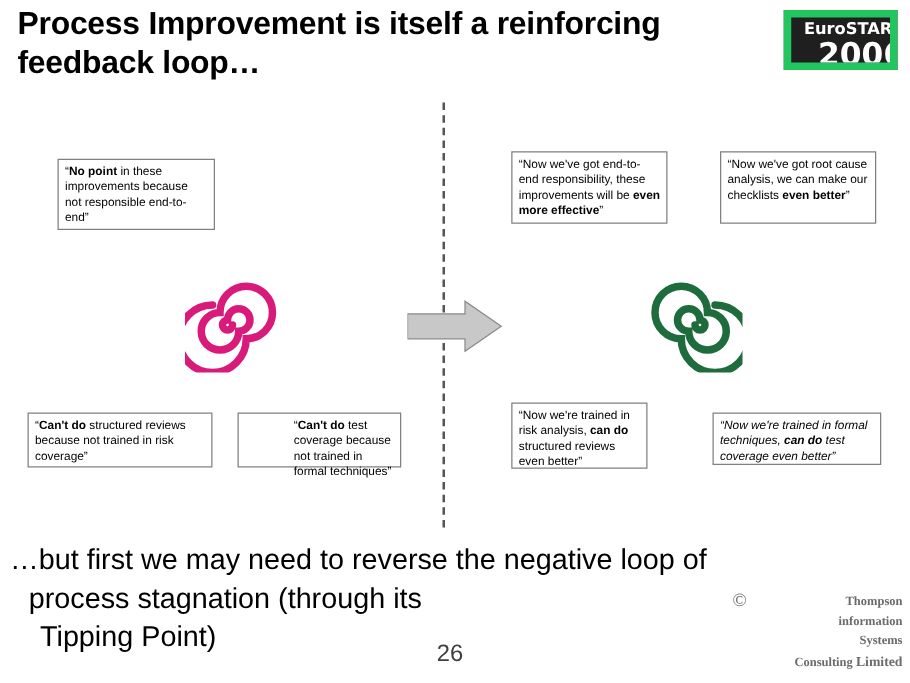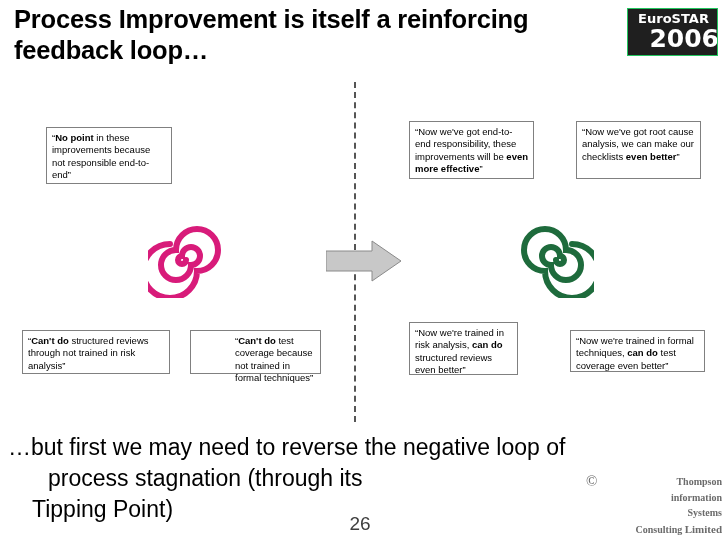--- a/index.html
+++ b/index.html
@@ -22,21 +22,21 @@
     color:#000000;
     letter-spacing:-0.2px;
   }
 
   
   .logo{
     position:absolute;
     left:627px;top:8px;
     width:91px;height:48px;
     background:#1f1f1f;
-    border:1px solid #22c55e;
+    border:6px solid #22c55e;
     box-sizing:border-box;
     overflow:hidden;
   }
   .logo-line1{
     position:absolute;left:0;top:2px;width:91px;
     text-align:center;
     font-family:"DejaVu Sans", sans-serif;
     font-size:13px;font-weight:bold;color:#ffffff;
     letter-spacing:0px;
   }
@@ -83,21 +83,21 @@
 
   
   .bottom-text{
     position:absolute;
     left:8px;top:432px;
     width:700px;
     font-size:23px;
     line-height:31px;
     color:#000000;
   }
-  .bottom-text .l2{display:block;margin-left:40px;}
+  .bottom-text .l2{display:block;margin-left:15px;}
   .bottom-text .l3{display:block;margin-left:24px;}
 
   
   .page-number{
     position:absolute;
     left:340px;top:513px;
     width:40px;
     text-align:center;
     font-size:19px;
     color:#3f3f3f;
@@ -146,32 +146,32 @@
 
   <div class="box" style="left:409px;top:121px;width:125px;height:58px;">
     <span>“</span><span>Now we've got end-to-end responsibility, these improvements will be </span><b>even more effective</b><span>”</span>
   </div>
 
   <div class="box" style="left:576px;top:121px;width:125px;height:58px;">
     <span>“</span><span>Now we've got root cause analysis, we can make our checklists </span><b>even better</b><span>”</span>
   </div>
 
   <div class="box" style="left:22px;top:330px;width:148px;height:44px;">
-    <span>“</span><b>Can't do</b><span> structured reviews through not trained in risk analysis”</span>
+    <span>“</span><b>Can't do</b><span> structured reviews because not trained in risk coverage”</span>
   </div>
 
   <div class="box" style="left:190px;top:330px;width:131px;height:44px;padding-left:44px;">
     <span>“</span><b>Can't do</b><span> test coverage because not trained in formal techniques”</span>
   </div>
 
   <div class="box" style="left:409px;top:322px;width:109px;height:53px;">
     <span>“</span><span>Now we're trained in risk analysis, </span><b>can do</b><span> structured reviews even better”</span>
   </div>
 
-  <div class="box" style="left:570px;top:330px;width:135px;height:42px;">
+  <div class="box" style="left:570px;top:330px;width:135px;height:42px;font-style:italic;">
     <span>“</span><span>Now we're trained in formal techniques, </span><b>can do</b><span> test coverage even better”</span>
   </div>
 
   <svg class="spiral" style="left:148px;top:222px;" width="76" height="76" viewBox="0 0 76 76">
     <g fill="none" stroke="#D81B7A" stroke-width="6" stroke-linecap="round">
       <path d="M38 38
                m0 0
                a4 4 0 1 1 -4 -4
                a9 9 0 1 1 9 9
                a15 15 0 1 1 -15 -15

